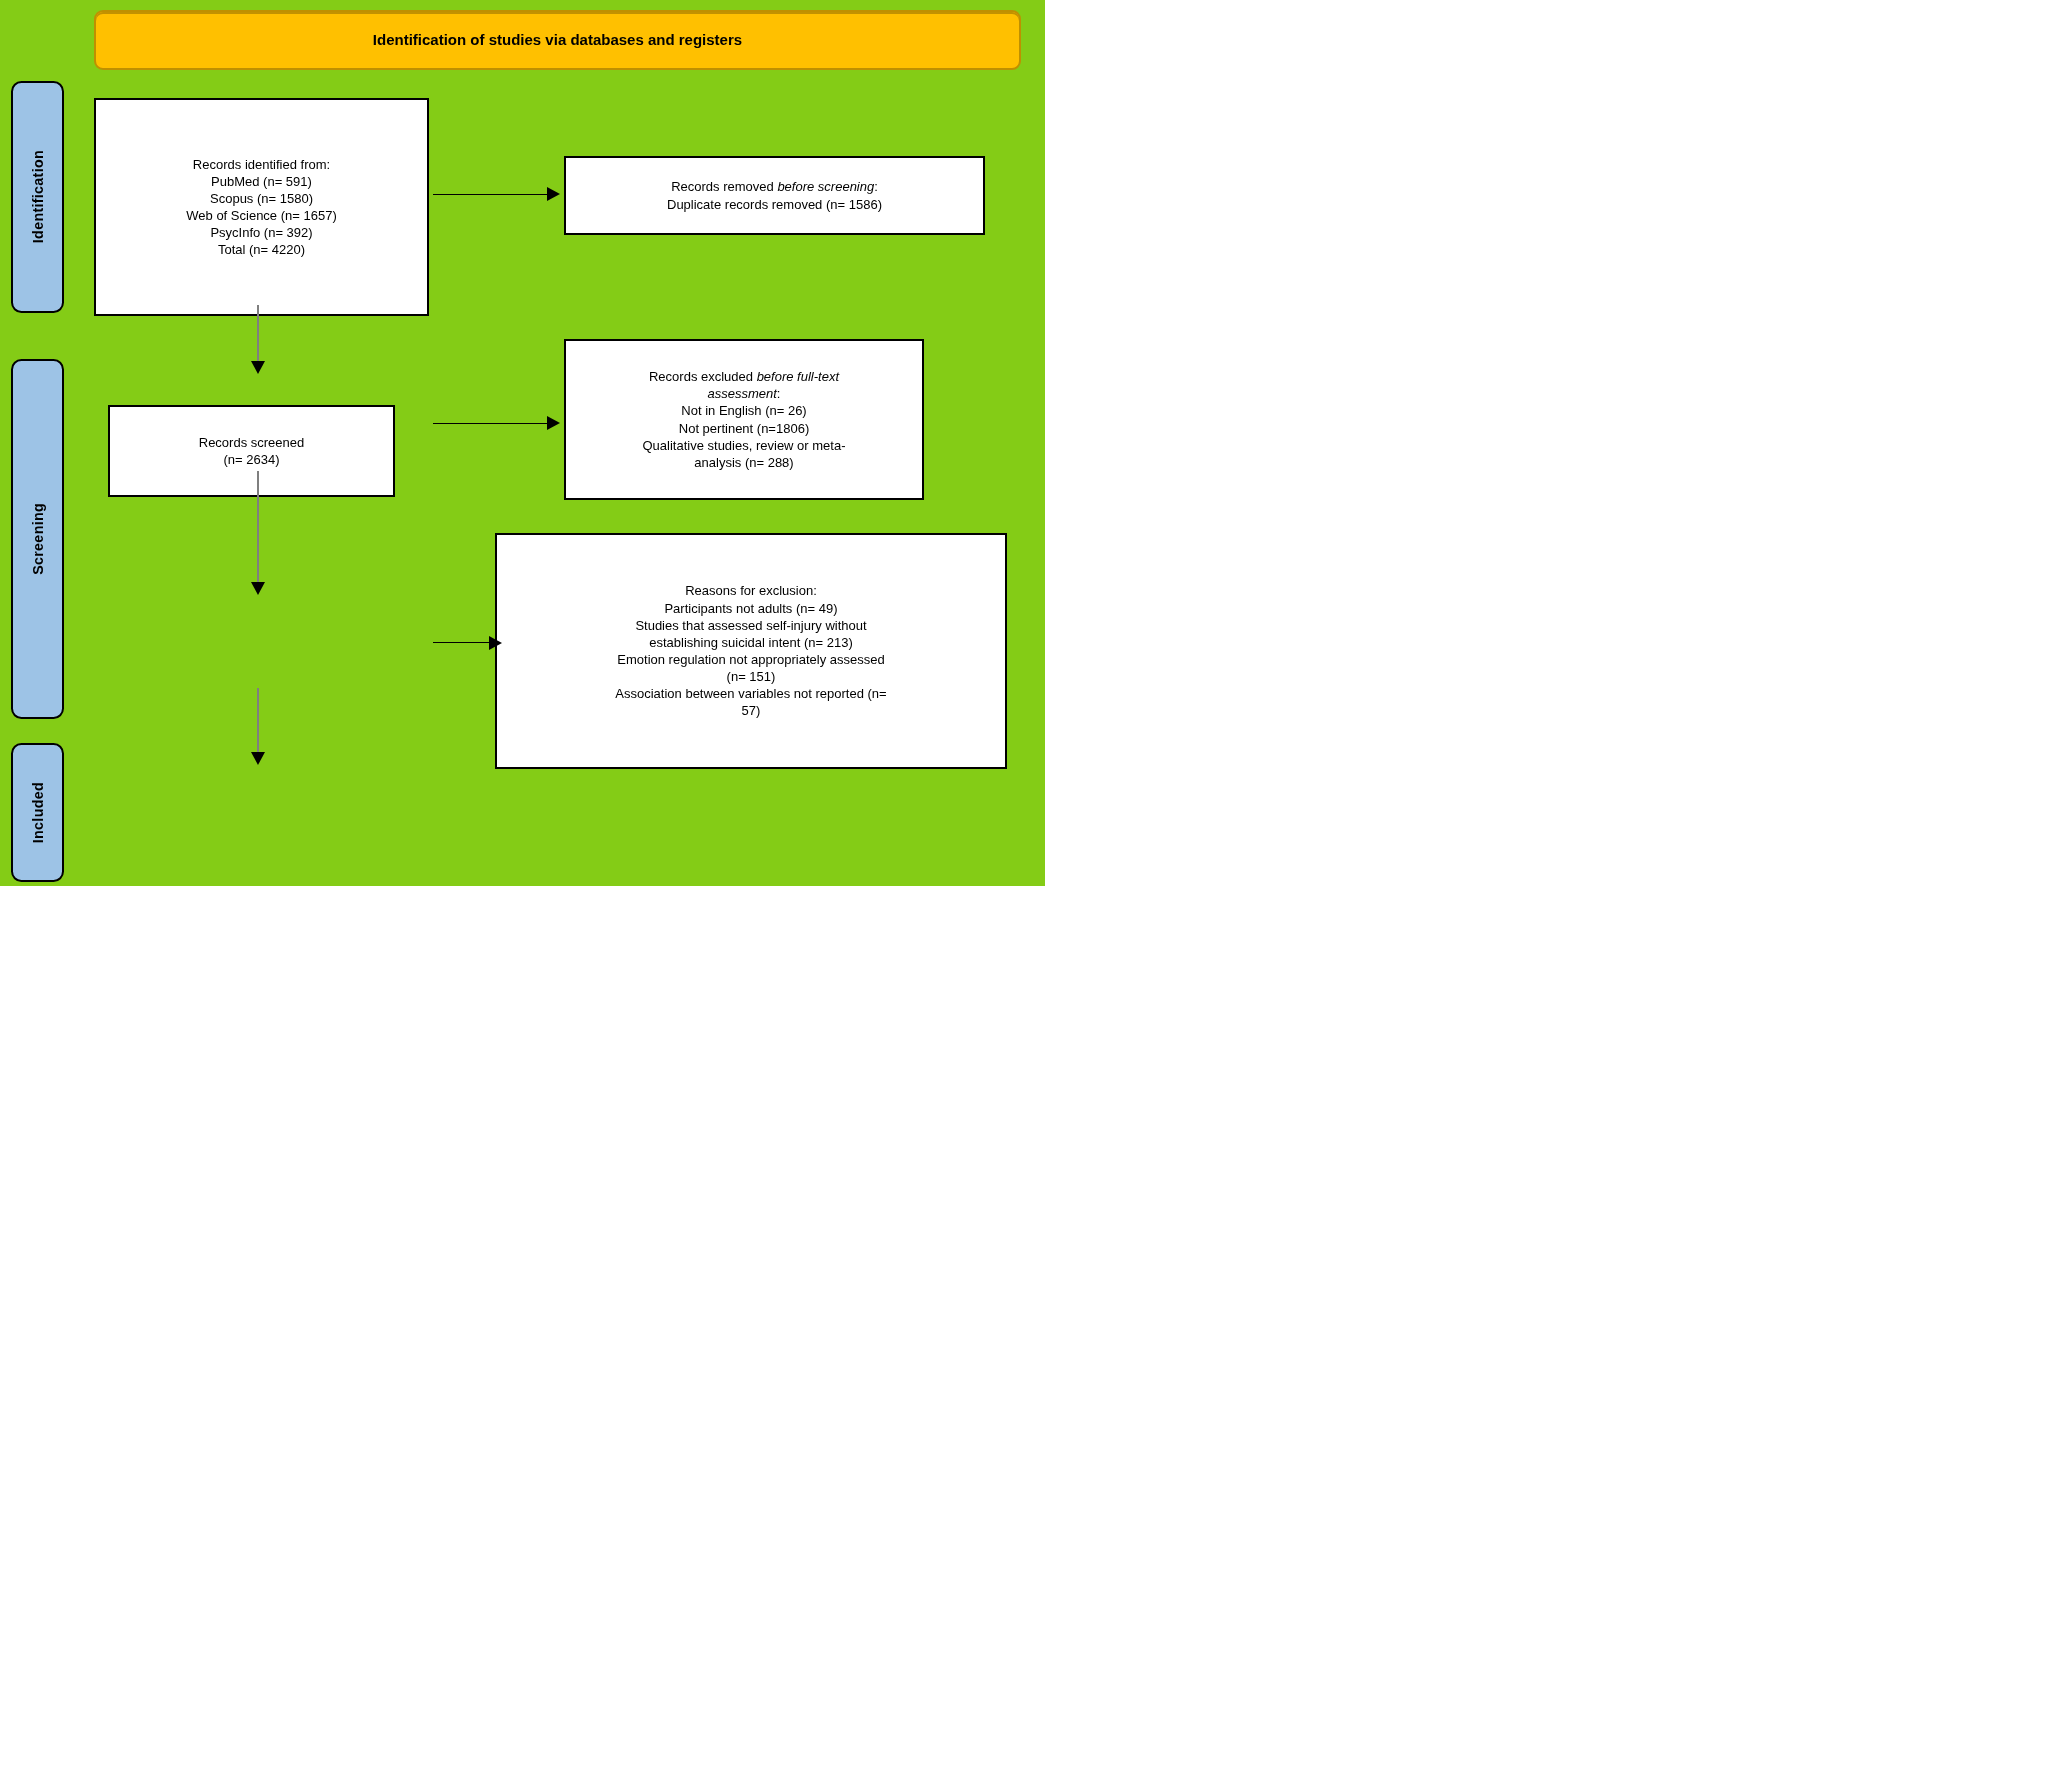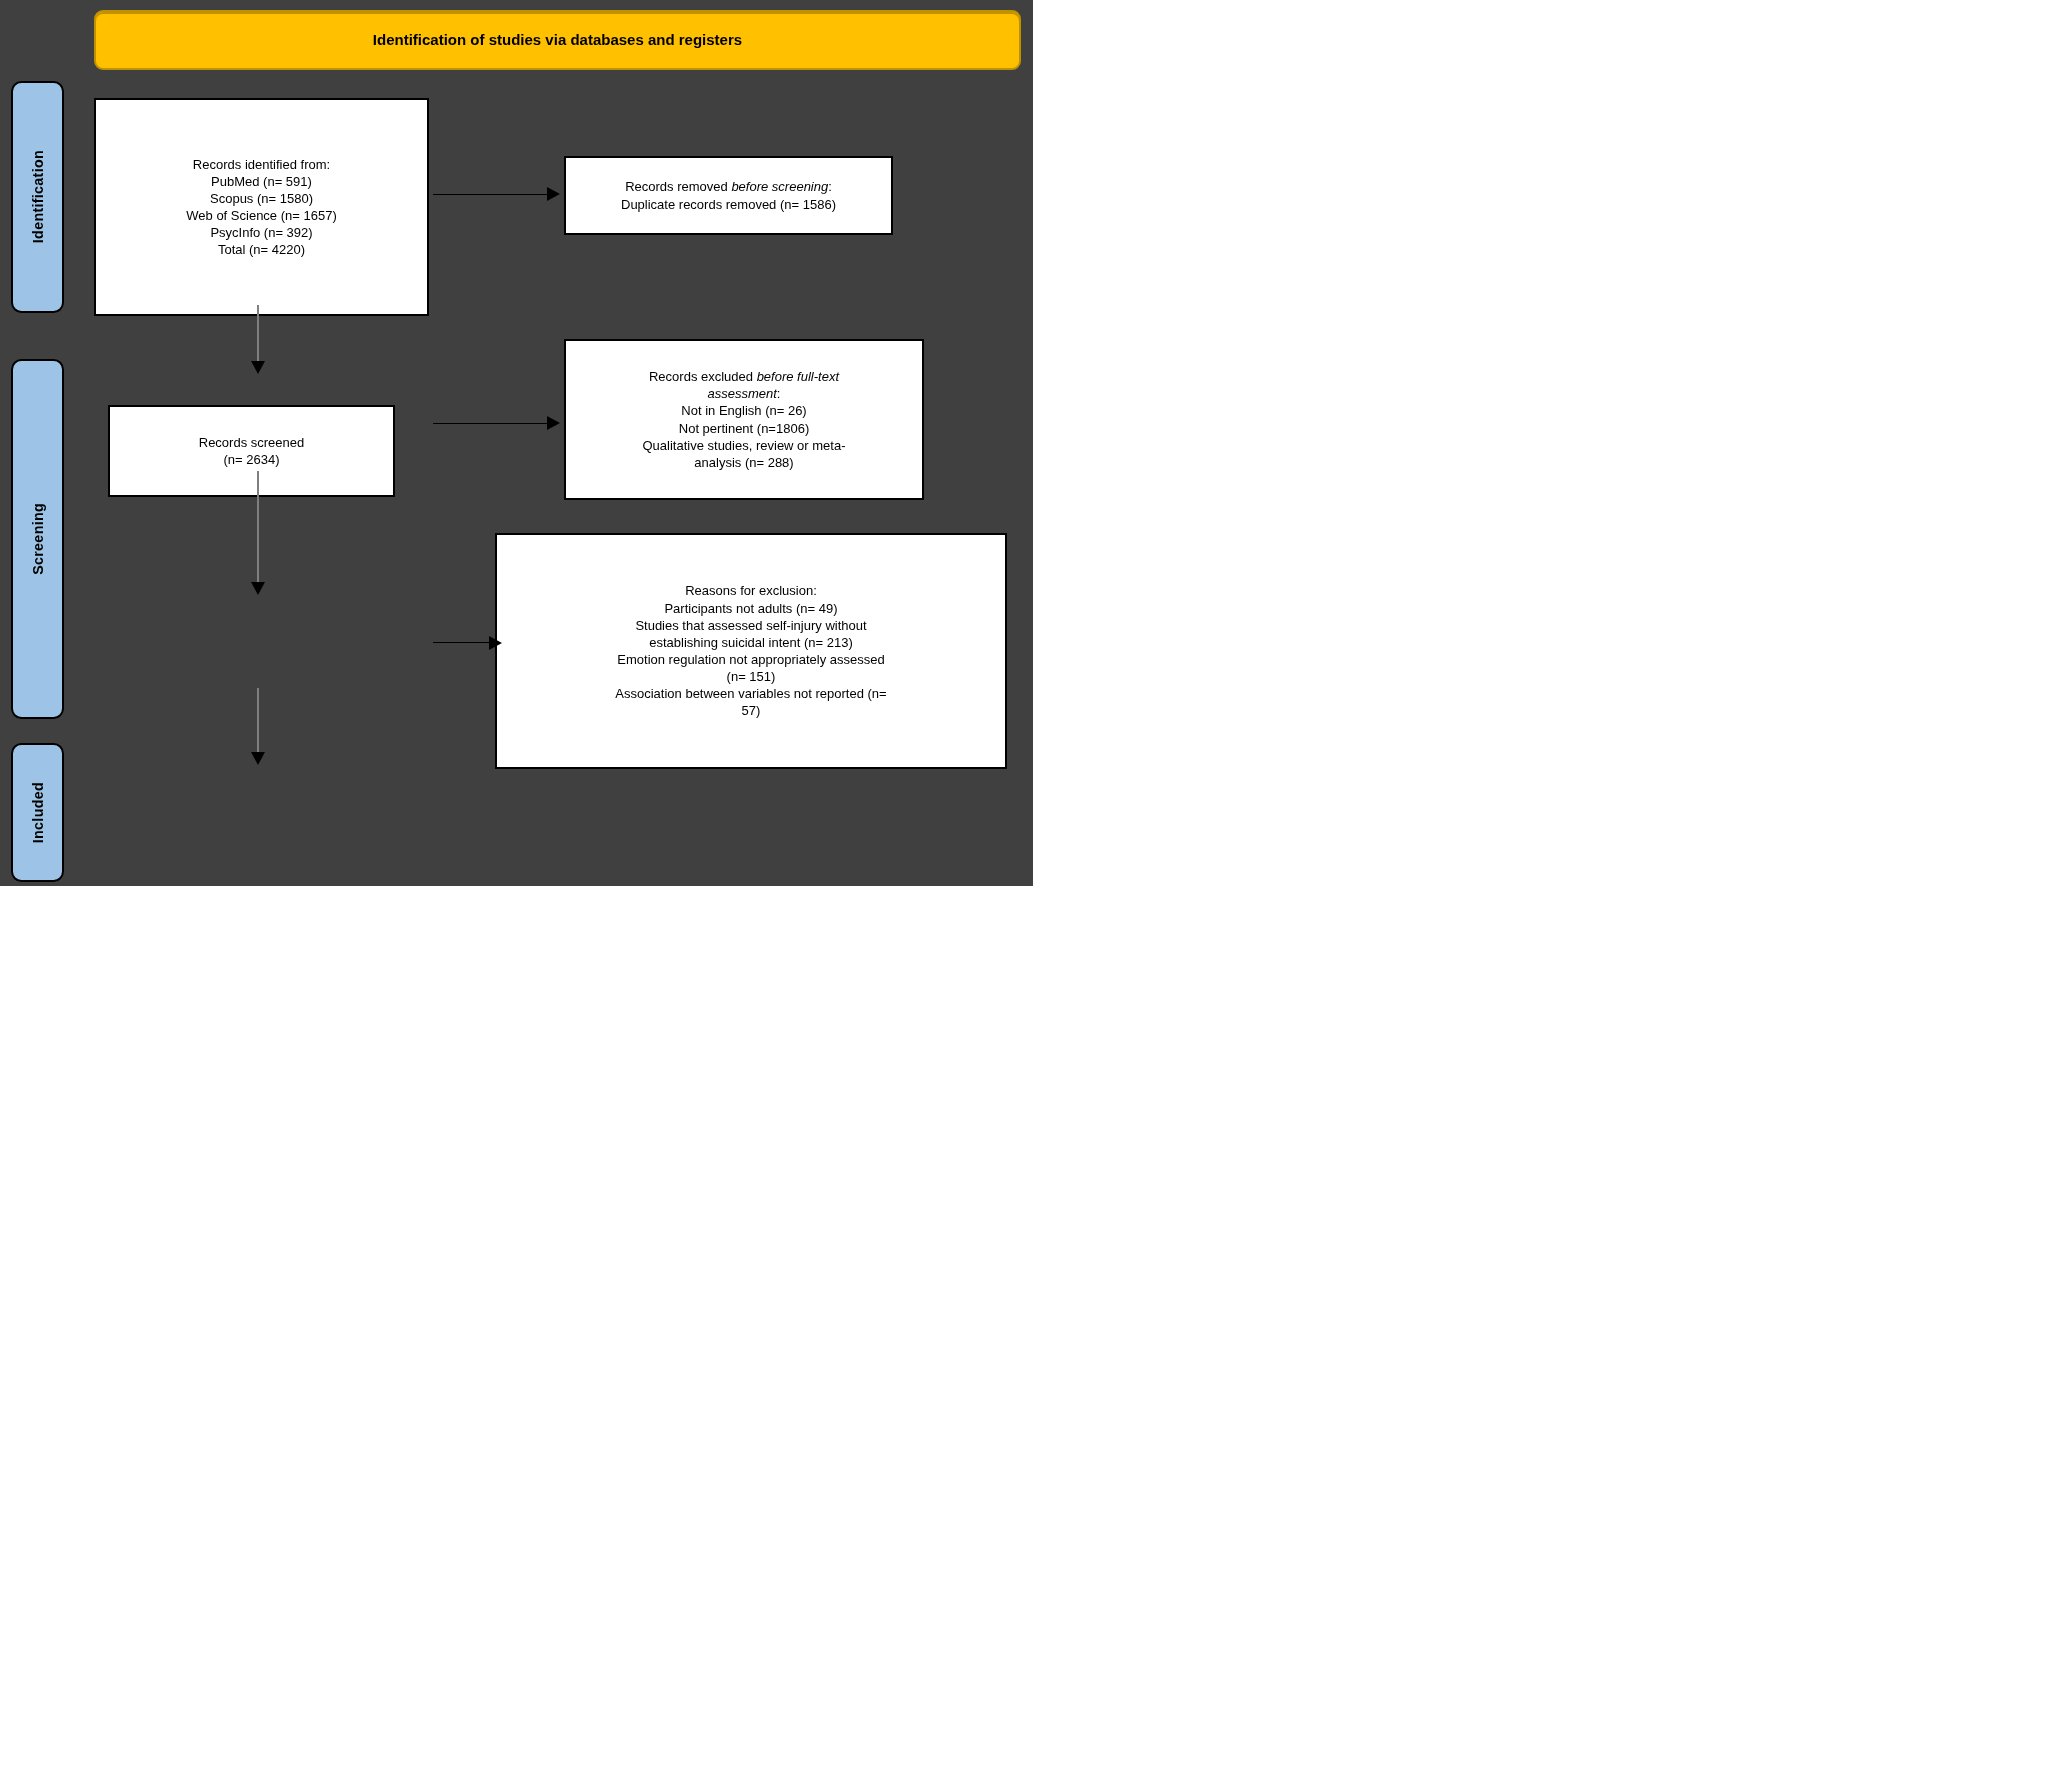--- a/index.html
+++ b/index.html
@@ -1,19 +1,20 @@
 <!DOCTYPE html>
 <html style="font-size:10.4px"><head>
 <meta charset="utf-8">
 <style>
   html,body { margin:0; padding:0; background:#ffffff; }
   .page {
     position:relative; width:1033px; height:886px;
-    font-family:"Liberation Sans", sans-serif; color:#000; background:#404040;
+    font-family:"Liberation Sans", sans-serif; color:#000; background:#84cc16;
     overflow:hidden;
+    padding-left:12px;
   }
   .banner {
     position:absolute; left:94px; top:9.8px; width:923px; height:56px;
     background:#FFC000; border:2px solid #BF9000; border-radius:9px;
     box-shadow: inset 0 2px 0 rgba(120,90,0,.45);
     display:flex; align-items:center; justify-content:center;
     font-size:15px; font-weight:bold;
   }
   .stage {
     position:absolute; left:11px; width:49px;
@@ -30,21 +31,21 @@
   .box {
     position:absolute; background:#fff; border:2.6px solid #000;
     display:flex; flex-direction:column; align-items:center; justify-content:center;
     text-align:center; font-size:13px; line-height:1.32; padding:3.9px 9px;
     box-sizing:border-box;
   }
   .box-identified { left:94px; top:98px;  width:335px; height:218px; }
   .box-screened   { left:108px; top:377px;  width:287px; height:92px;margin-top:28px; }
   .box-fulltext   { left:94px; top:599px;  width:335px; height:88px; }
   .box-included   { left:94px; top:768px; width:335px; height:86px; }
-  .box-removed    { left:564px; top:156px;  width:329px; height:79px; }
+  .box-removed    { left:564px; top:156px;  width:421px; height:79px; }
   .box-excluded   { left:564px; top:339px;  width:360px; height:161px; }
   .box-reasons    { left:495px; top:533px;  width:512px; height:236px; }
   .it { font-style:italic; }
   .hline { position:absolute; height:1.3px; background:#000; }
   .vline { position:absolute; width:2px; background:#7F7F7F; }
   .head-right {
     position:absolute; width:0; height:0;
     border-top:7.2px solid transparent; border-bottom:7.2px solid transparent;
     border-left:13px solid #000;
   }

